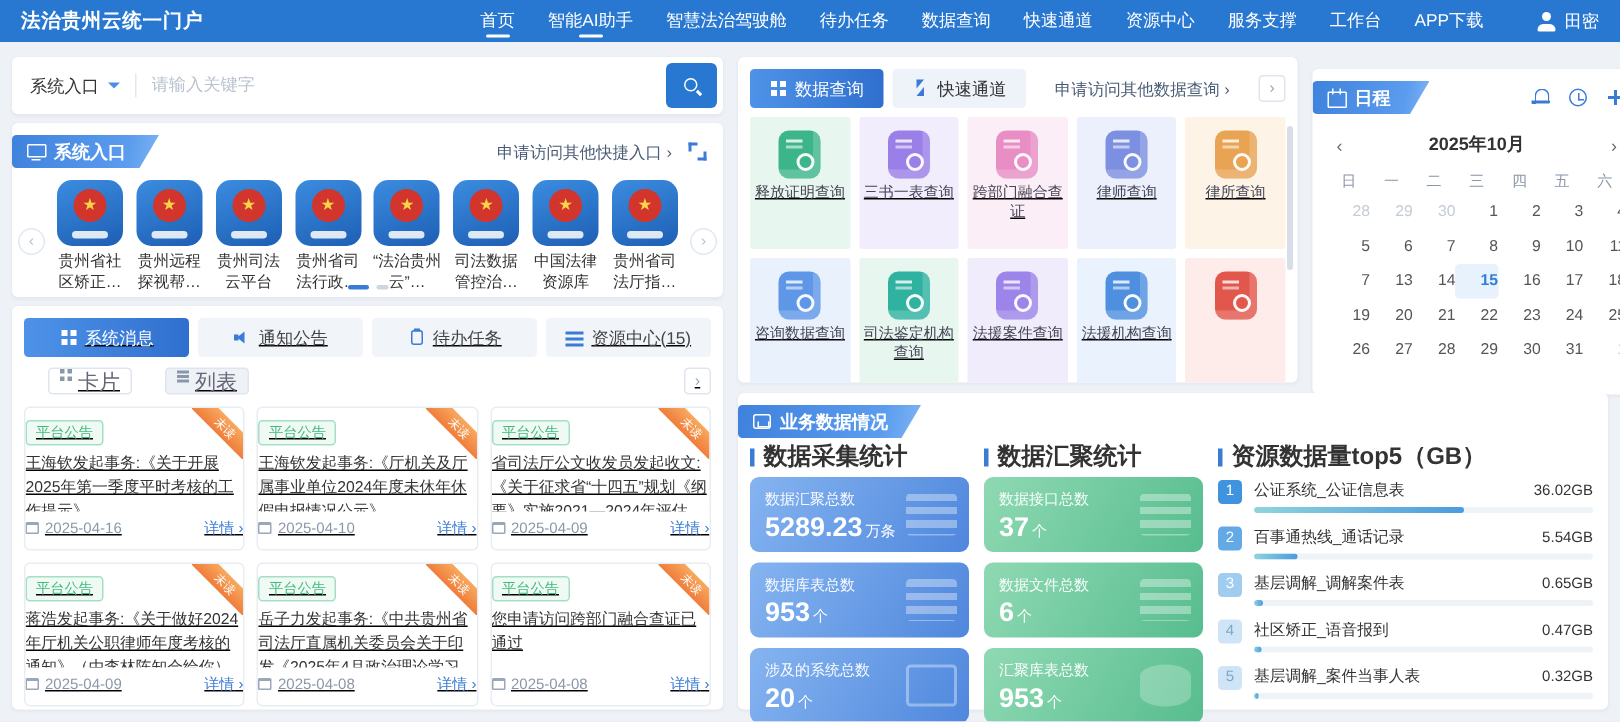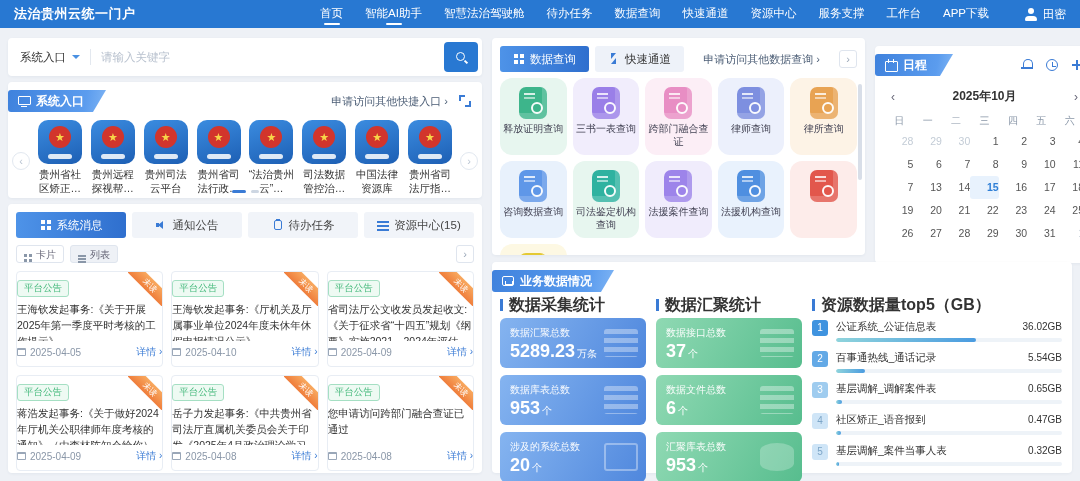--- a/index.html
+++ b/index.html
@@ -63,38 +63,38 @@
   .emblem-base { position:absolute; bottom:5px; left:10px; width:24px; height:5px; border-radius:3px; background:rgba(255,255,255,.85); }
   .app-label { font-size:10.5px; color:#333; line-height:1.3; height:27px; overflow:hidden; }
   .car-arrow { position:absolute; top:70px; width:18px; height:18px; border:1px solid #e2e8f0; border-radius:50%; background:#fff; color:#b9c4d2;
                font-size:11px; line-height:16px; text-align:center; cursor:pointer; }
   .car-left { left:4px; } .car-right { right:4px; }
   .dots { position:absolute; bottom:5px; left:0; right:0; display:flex; justify-content:center; gap:5px; }
   .dot { height:3px; width:8px; border-radius:2px; background:#cdd6e2; cursor:pointer; }
   .dot.active { width:14px; background:#3a7bd5; }
 
   
-  .messages { left:8px; top:176px; width:474px; height:269px; padding:8px; }
+  .messages { left:8px; top:176px; width:474px; height:269px; padding:8px;text-decoration:underline; }
   .msg-tabs { display:flex; gap:6px; }
   .msg-tab { flex:1; height:26px; border-radius:3px; background:#f1f4f9; color:#444; font-size:11.5px;
              display:flex; align-items:center; justify-content:center; cursor:pointer; }
   .msg-tab.active { background:linear-gradient(90deg,#4e93e8,#2f6fce); color:#fff; }
   .ti { width:12px; height:12px; display:inline-block; position:relative; margin-right:5px; flex:none; }
   .ti-grid::before { content:''; position:absolute; top:1px; left:1px; width:4px; height:4px; background:currentColor; box-shadow:6px 0 0,0 6px 0,6px 6px 0; }
   .ti-speaker { color:#3a7bd5; } .msg-tab.active .ti { color:#fff; }
   .ti-speaker::before { content:''; position:absolute; left:0; top:4px; width:3px; height:4px; background:currentColor; }
   .ti-speaker::after { content:''; position:absolute; left:2px; top:2px; border-top:4px solid transparent; border-bottom:4px solid transparent; border-right:5px solid currentColor; }
   .ti-clipboard { color:#3a7bd5; }
   .ti-clipboard::before { content:''; position:absolute; inset:1px 2px; border:1.5px solid currentColor; border-radius:2px; }
   .ti-clipboard::after { content:''; position:absolute; top:0; left:4px; width:4px; height:2px; background:currentColor; }
   .ti-list { color:#3a7bd5; }
   .ti-list::before { content:''; position:absolute; top:2px; left:0; width:12px; height:2px; background:currentColor; box-shadow:0 4px 0,0 8px 0; }
   .msg-toolbar { display:flex; align-items:center; margin-top:7px; gap:6px; }
-  .view-btn { display:inline-flex; align-items:flex-end; gap:4px; height:18px; padding:0 7px; font-size:10px; border-radius:3px; cursor:pointer;
-              border:1px solid #dfe5ee; color:#667; background:#fff; }
+  .view-btn { display:inline-flex; align-items:flex-start; gap:4px; height:18px; padding:0 7px; font-size:14px; border-radius:3px; cursor:pointer;
+              border:1px solid #dfe5ee; color:#667; background:#fff;margin-left:16px; }
   .view-btn.muted { background:#eef1f6; }
   .vi { width:8px; height:8px; position:relative; display:inline-block; }
   .vi-card::before { content:''; position:absolute; top:0; left:0; width:3px; height:3px; background:#8a97a8; box-shadow:5px 0 0 #8a97a8,0 5px 0 #8a97a8,5px 5px 0 #8a97a8; }
   .vi-list::before { content:''; position:absolute; top:1px; left:0; width:8px; height:1.5px; background:#8a97a8; box-shadow:0 3px 0 #8a97a8,0 6px 0 #8a97a8; }
   .next-btn { margin-left:auto; width:18px; height:18px; border:1px solid #dfe5ee; border-radius:3px; background:#fff; color:#9aa7b8;
               font-size:11px; line-height:16px; text-align:center; cursor:pointer; }
   .msg-grid { display:grid; grid-template-columns:repeat(3,1fr); gap:8px; margin-top:8px; }
   .msg-card { position:relative; border:1px solid #e8edf4; border-radius:4px; padding:8px 0 7px; height:96px; overflow:hidden;
               display:flex; flex-direction:column; cursor:pointer; }
   .badge { align-self:flex-start; font-size:9.5px; color:#45b97c; border:1px solid #a5dfc3; background:#eefaf3; border-radius:3px; padding:1px 6px; }
@@ -112,21 +112,21 @@
   
   .query { left:492px; top:10px; width:373px; height:217px; padding:8px; overflow:hidden; }
   .query-head { display:flex; align-items:center; gap:6px; }
   .q-tab { display:inline-flex; align-items:center; height:26px; padding:0 13px; border-radius:3px; font-size:11.5px; background:#eef2f9; color:#333; cursor:pointer; }
   .q-tab.active { background:linear-gradient(90deg,#4e93e8,#2f6fce); color:#fff; }
   .q-tab .ti-grid { color:#3a7bd5; } .q-tab.active .ti-grid { color:#fff; }
   .q-tab .ti-bolt { color:#3a7bd5; }
   .ti-bolt::before { content:''; position:absolute; left:3px; top:0; border-left:5px solid currentColor; border-bottom:6px solid transparent; }
   .ti-bolt::after { content:''; position:absolute; left:3px; top:5px; border-right:5px solid currentColor; border-top:6px solid transparent; }
   .query-grid { display:grid; grid-template-columns:repeat(5,1fr); gap:6px; margin-top:6px; }
-  .tile { border-radius:12px; height:77px; padding-top:9px; text-align:center; cursor:pointer; }
+  .tile { border-radius:2px; height:88px; padding-top:9px; text-align:center; cursor:pointer;text-decoration:underline; }
   .doc { width:28px; height:32px; border-radius:7px; position:relative; margin:0 auto; box-shadow:inset -5px -6px 0 rgba(255,255,255,.18); }
   .doc::before { content:''; position:absolute; right:4px; bottom:5px; width:8px; height:8px; border:2px solid rgba(255,255,255,.95); border-radius:50%; }
   .doc::after { content:''; position:absolute; left:5px; top:6px; width:11px; height:2px; background:rgba(255,255,255,.8); box-shadow:0 4px 0 rgba(255,255,255,.55); }
   .tile-label { margin-top:4px; font-size:10px; color:#445; line-height:1.25; padding:0 3px; }
   .q-scroll { position:absolute; right:3px; top:46px; width:4px; height:96px; border-radius:2px; background:#d8dee8; }
 
   
   .schedule { left:875px; top:18px; width:219px; height:217px; padding:8px 10px; }
   .sch-head { display:flex; align-items:center; margin:0 -10px; padding-right:10px; }
   .sch-head .ribbon { padding-right:26px; }
@@ -319,21 +319,21 @@
           <span>列表</span>
         </span>
         <span class="next-btn">›</span>
       </div>
       <div class="msg-grid" id="msg-grid">
           <div class="msg-card">
             <span class="badge">平台公告</span>
             <div class="msg-title">王海钦发起事务:《关于开展2025年第一季度平时考核的工作提示》</div>
             <div class="msg-foot">
               <span class="i-cal"></span>
-              <span class="msg-date">2025-04-05</span>
+              <span class="msg-date">2025-04-16</span>
               <span class="msg-detail">详情</span>
             </div>
             <div class="corner">
               <span>未读</span>
             </div>
           </div>
           <div class="msg-card">
             <span class="badge">平台公告</span>
             <div class="msg-title">王海钦发起事务:《厅机关及厅属事业单位2024年度未休年休假申报情况公示》</div>
             <div class="msg-foot">

